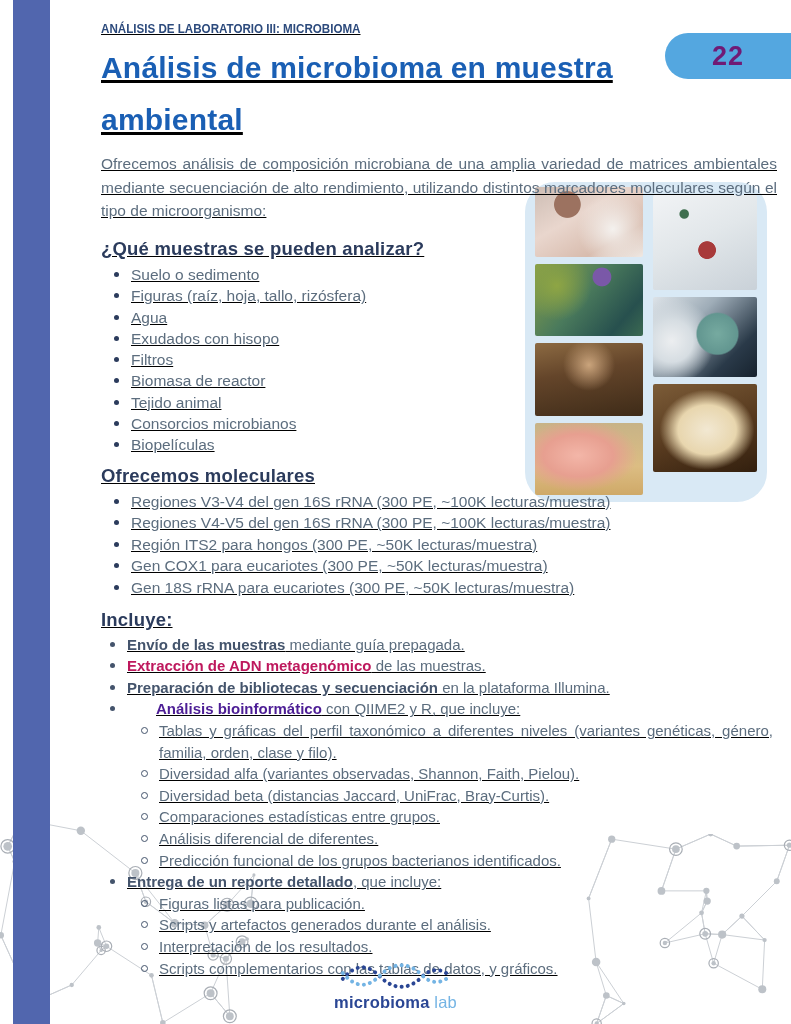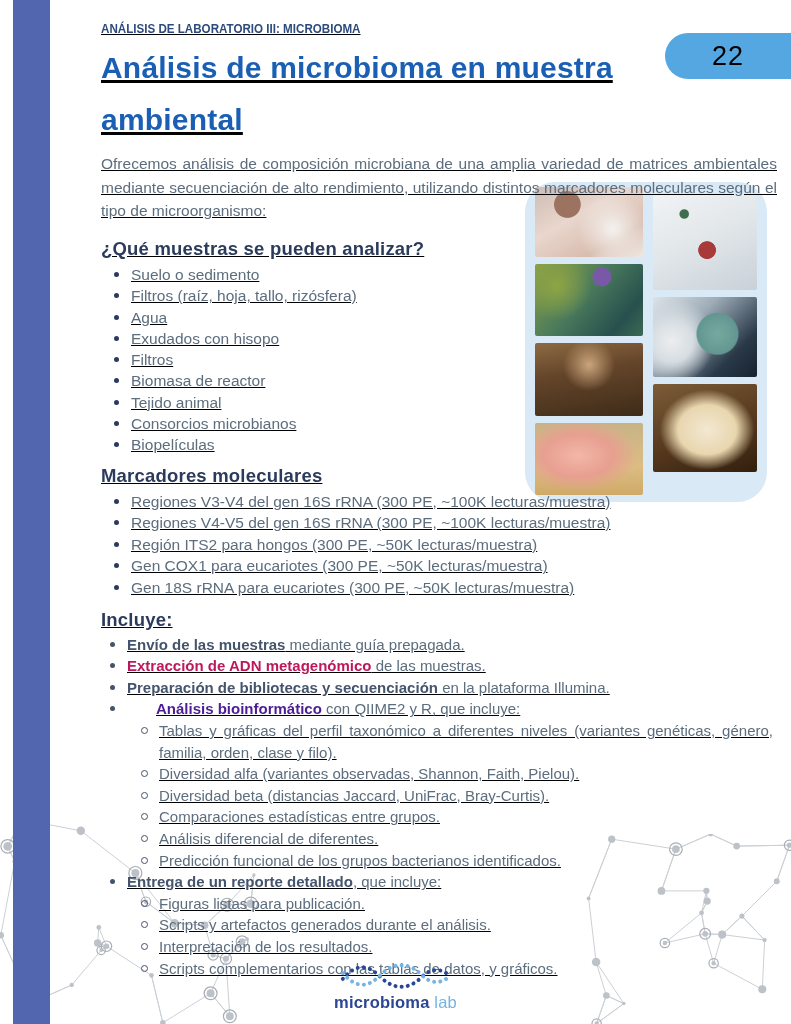--- a/index.html
+++ b/index.html
@@ -61,21 +61,21 @@
   }
   ul.sublist li .ring{
     position:absolute;left:14px;top:7px;width:5px;height:5px;border-radius:50%;
     border-width:1.5px;border-style:solid;background:transparent;
   }
   
   .page-badge{
     position:absolute;top:33px;right:0;width:126px;height:46px;z-index:5;
     border-radius:23px 0 0 23px;display:flex;align-items:center;justify-content:center;
   }
-  .page-badge span{color:#000000;font-size:27px;font-weight:normal;letter-spacing:1px;}
+  .page-badge span{color:#701a75;font-size:27px;font-weight:bold;letter-spacing:1px;}
   
   .footer-brand{
     position:absolute;left:50%;top:960px;transform:translateX(-50%);
     z-index:4;display:flex;flex-direction:column;align-items:center;gap:1px;
   }
   .brand-text{font-size:16.5px;letter-spacing:0.2px;}
   .brand-text .bold{font-weight:bold;}
 </style>
 </head>
 <body>
@@ -271,31 +271,31 @@
   <div class="eyebrow" style="color: rgb(44, 74, 124);">ANÁLISIS DE LABORATORIO III: MICROBIOMA</div>
   <div class="page-title" style="color: rgb(26, 95, 180);">
     <div>Análisis de microbioma en muestra</div>
     <div>ambiental</div>
   </div>
   <p class="intro" style="color: rgb(92, 109, 126);">Ofrecemos análisis de composición microbiana de una amplia variedad de matrices ambientales mediante secuenciación de alto rendimiento, utilizando distintos marcadores moleculares según el tipo de microorganismo:</p>
 
   <div class="section-heading h-samples" style="color: rgb(43, 59, 92);">¿Qué muestras se pueden analizar?</div>
   <ul class="blist" id="samples-list">
       <li style="color: rgb(92, 109, 126);"><span class="dot" style="background: rgb(43, 59, 92);"></span><span>Suelo o sedimento</span></li>
-      <li style="color: rgb(92, 109, 126);"><span class="dot" style="background: rgb(43, 59, 92);"></span><span>Filtros (raíz, hoja, tallo, rizósfera)</span></li>
+      <li style="color: rgb(92, 109, 126);"><span class="dot" style="background: rgb(43, 59, 92);"></span><span>Figuras (raíz, hoja, tallo, rizósfera)</span></li>
       <li style="color: rgb(92, 109, 126);"><span class="dot" style="background: rgb(43, 59, 92);"></span><span>Agua</span></li>
       <li style="color: rgb(92, 109, 126);"><span class="dot" style="background: rgb(43, 59, 92);"></span><span>Exudados con hisopo</span></li>
       <li style="color: rgb(92, 109, 126);"><span class="dot" style="background: rgb(43, 59, 92);"></span><span>Filtros</span></li>
       <li style="color: rgb(92, 109, 126);"><span class="dot" style="background: rgb(43, 59, 92);"></span><span>Biomasa de reactor</span></li>
       <li style="color: rgb(92, 109, 126);"><span class="dot" style="background: rgb(43, 59, 92);"></span><span>Tejido animal</span></li>
       <li style="color: rgb(92, 109, 126);"><span class="dot" style="background: rgb(43, 59, 92);"></span><span>Consorcios microbianos</span></li>
       <li style="color: rgb(92, 109, 126);"><span class="dot" style="background: rgb(43, 59, 92);"></span><span>Biopelículas</span></li>
     </ul>
 
-  <div class="section-heading h-markers" style="color: rgb(43, 59, 92);">Marcadores moleculares</div>
+  <div class="section-heading h-markers" style="color: rgb(43, 59, 92);">Ofrecemos moleculares</div>
   <ul class="blist markers" id="markers-list">
       <li style="color: rgb(92, 109, 126);"><span class="dot" style="background: rgb(43, 59, 92);"></span><span>Regiones V3-V4 del gen 16S rRNA (300 PE, ~100K lecturas/muestra)</span></li>
       <li style="color: rgb(92, 109, 126);"><span class="dot" style="background: rgb(43, 59, 92);"></span><span>Regiones V4-V5 del gen 16S rRNA (300 PE, ~100K lecturas/muestra)</span></li>
       <li style="color: rgb(92, 109, 126);"><span class="dot" style="background: rgb(43, 59, 92);"></span><span>Región ITS2 para hongos (300 PE, ~50K lecturas/muestra)</span></li>
       <li style="color: rgb(92, 109, 126);"><span class="dot" style="background: rgb(43, 59, 92);"></span><span>Gen COX1 para eucariotes (300 PE, ~50K lecturas/muestra)</span></li>
       <li style="color: rgb(92, 109, 126);"><span class="dot" style="background: rgb(43, 59, 92);"></span><span>Gen 18S rRNA para eucariotes (300 PE, ~50K lecturas/muestra)</span></li>
     </ul>
 
   <div class="section-heading h-includes" style="color: rgb(43, 59, 92);">Incluye:</div>
   <ul class="ilist" id="includes-list">

